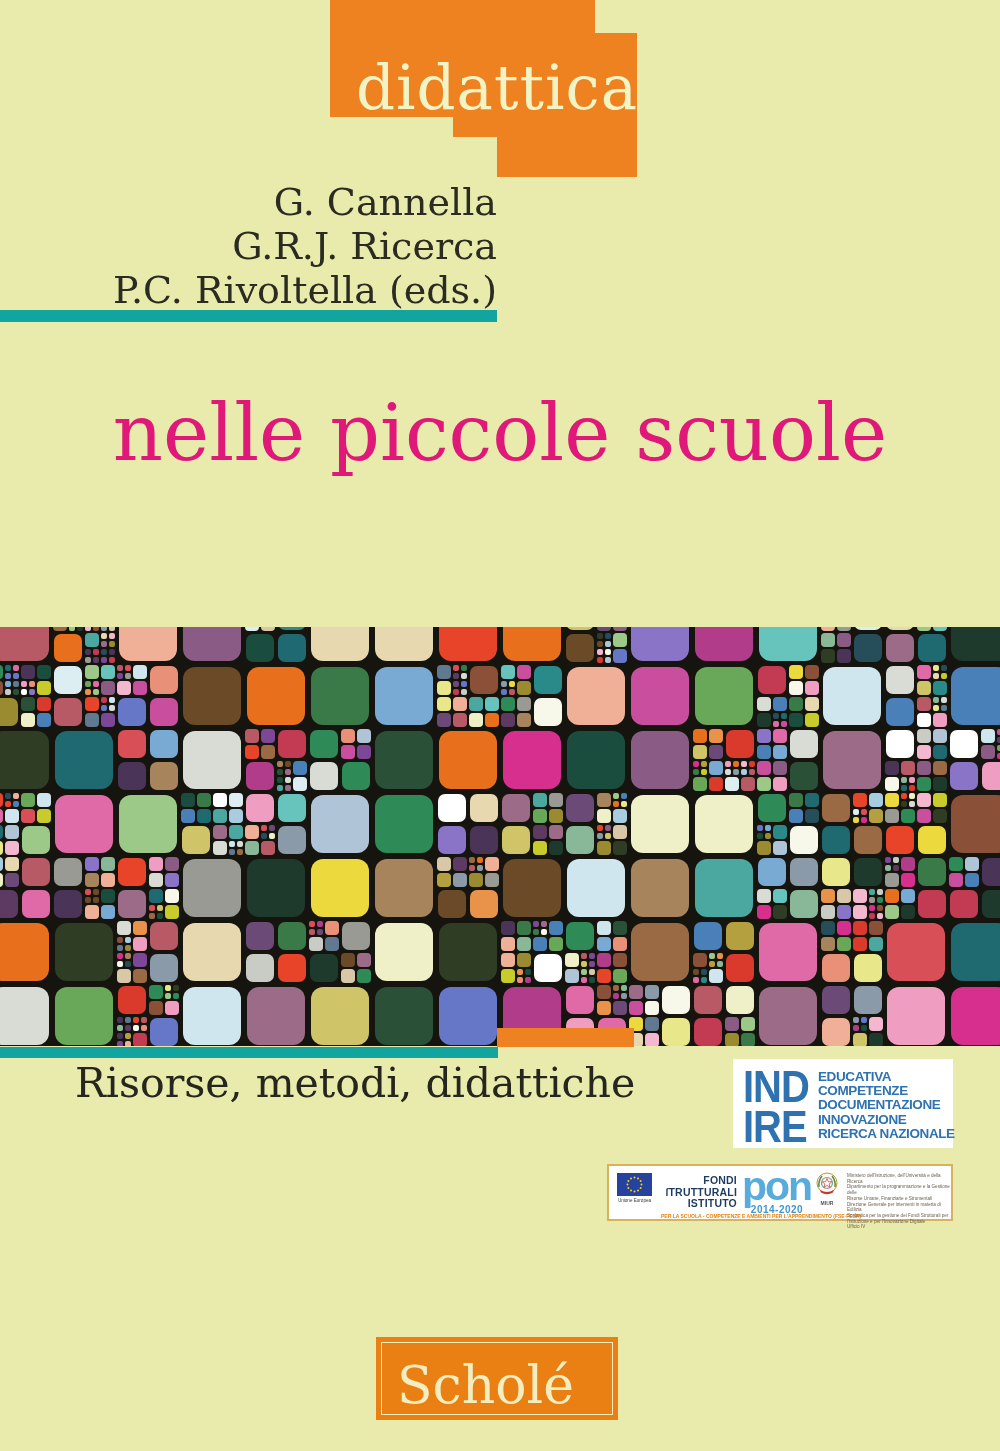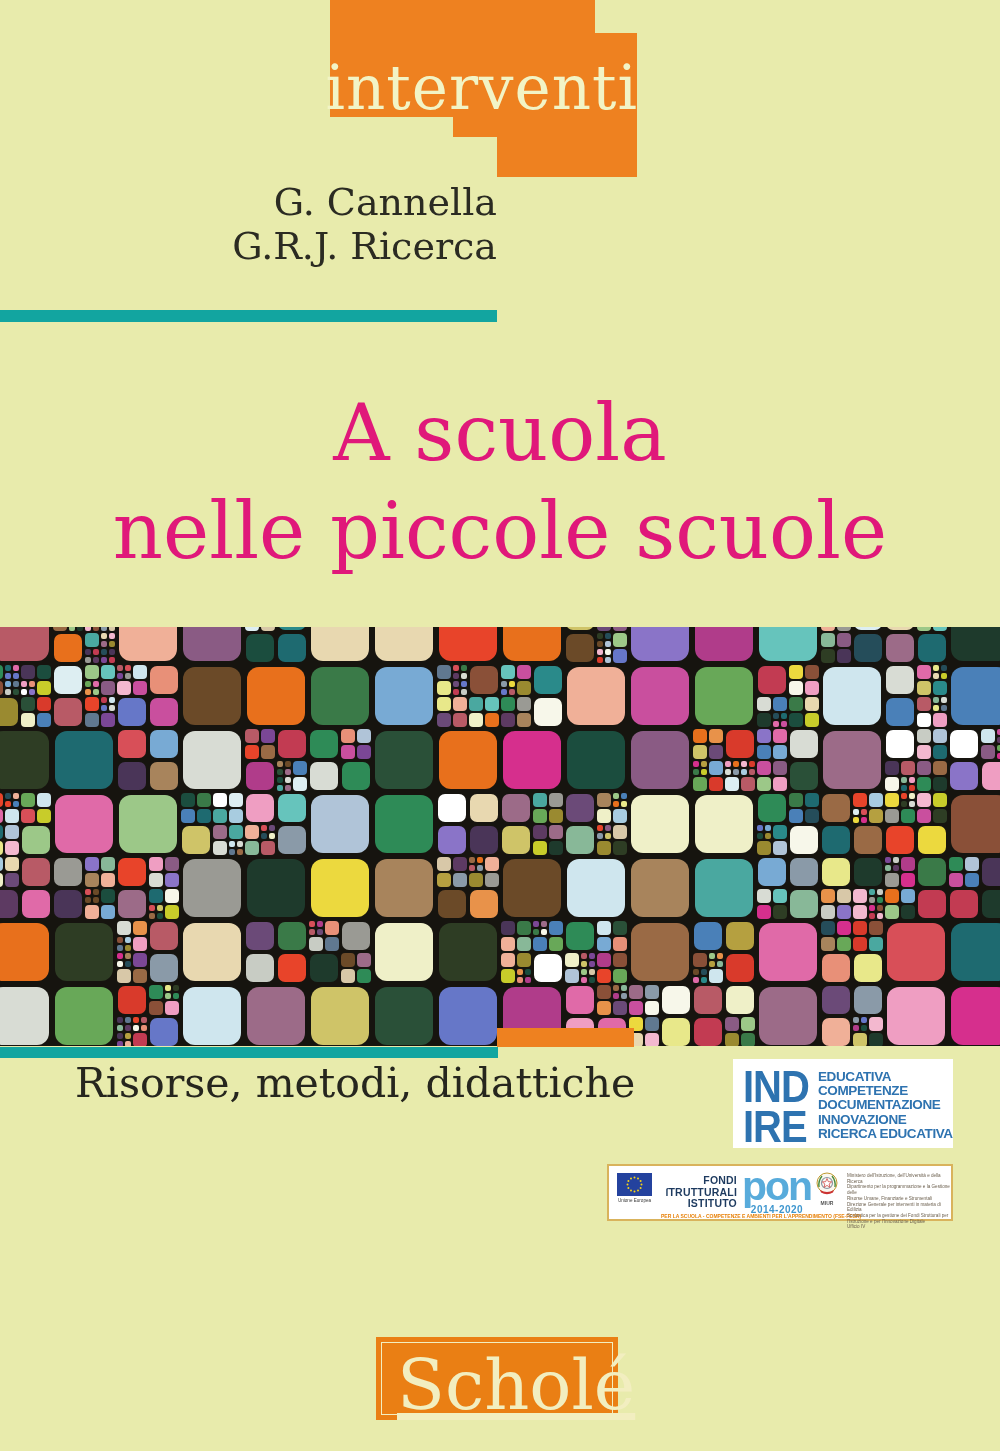--- a/index.html
+++ b/index.html
@@ -58,40 +58,40 @@
   .ponline{position:absolute;left:52px;top:47px;font-weight:bold;font-size:5px;color:#e8820a;white-space:nowrap;}
   .emblem{position:absolute;left:206px;top:5px;}
   .miur{position:absolute;left:206px;top:34px;width:24px;text-align:center;font-size:5px;
         font-weight:bold;color:#555;}
   .ministry{position:absolute;left:238px;top:7px;width:104px;font-size:4.6px;line-height:5.7px;
             color:#6b5f4e;}
 
   
   .schole{position:absolute;left:376px;top:1337px;width:242px;height:83px;background:#ea7f14;}
   .schole-inner{position:absolute;left:5px;top:5px;right:5px;bottom:5px;border:1.5px solid #f2eec0;}
-  .schole-name{position:absolute;left:21px;top:22px;font-size:70px;line-height:52px;color:#f2eec0;text-decoration:underline;}
+  .schole-name{position:absolute;left:21px;top:22px;font-size:52px;line-height:52px;color:#f2eec0;}
 </style>
 </head>
 <body>
 
 <div class="cover">
 
   <div class="blk blk-a"></div>
   <div class="blk blk-b"></div>
   <div class="blk blk-c"></div>
-  <div class="didattica">interventi</div>
+  <div class="didattica">didattica</div>
 
   <div class="authors">
     <div>G. Cannella</div>
     <div>G.R.J. Ricerca</div>
+    <div>P.C. Rivoltella (eds.)</div>
   </div>
   <div class="rule1"></div>
 
   <div class="title">
-    <div>A scuola</div>
     <div>nelle piccole scuole</div>
   </div>
 
   <div class="mosaic">
       <div class="tile" style="left: -9.4px; top: -24.4px; width: 58.8px; height: 58.8px; border-radius: 12px; background: rgb(184, 90, 102);"></div>
       <div class="tile" style="left: 53.3px; top: -9.7px; width: 13.4px; height: 13.4px; border-radius: 4px; background: rgb(154, 106, 69);"></div>
       <div class="tile" style="left: 68.9px; top: -2.1px; width: 6.2px; height: 6.2px; border-radius: 2px; background: rgb(156, 200, 136);"></div>
       <div class="tile" style="left: 76.9px; top: -2.1px; width: 6.2px; height: 6.2px; border-radius: 2px; background: rgb(30, 58, 44);"></div>
       <div class="tile" style="left: 84.9px; top: -2.1px; width: 6.2px; height: 6.2px; border-radius: 2px; background: rgb(243, 184, 207);"></div>
       <div class="tile" style="left: 92.9px; top: -2.1px; width: 6.2px; height: 6.2px; border-radius: 2px; background: rgb(138, 80, 56);"></div>
@@ -762,21 +762,21 @@
   <div class="indire">
     <div class="indire-acronym">
       <div>IND</div>
       <div>IRE</div>
     </div>
     <div class="indire-lines">
       <div>EDUCATIVA</div>
       <div>COMPETENZE</div>
       <div>DOCUMENTAZIONE</div>
       <div>INNOVAZIONE</div>
-      <div>RICERCA EDUCATIVA</div>
+      <div>RICERCA NAZIONALE</div>
     </div>
   </div>
 
   <div class="pon">
     <div class="euflag">
       <svg width="35" height="23" viewBox="0 0 35 23">
         <g fill="#f7d417">
           <circle cx="17.5" cy="4.5" r="1"></circle>
             <circle cx="21" cy="5.4" r="1"></circle>
           <circle cx="23.6" cy="8" r="1"></circle>

